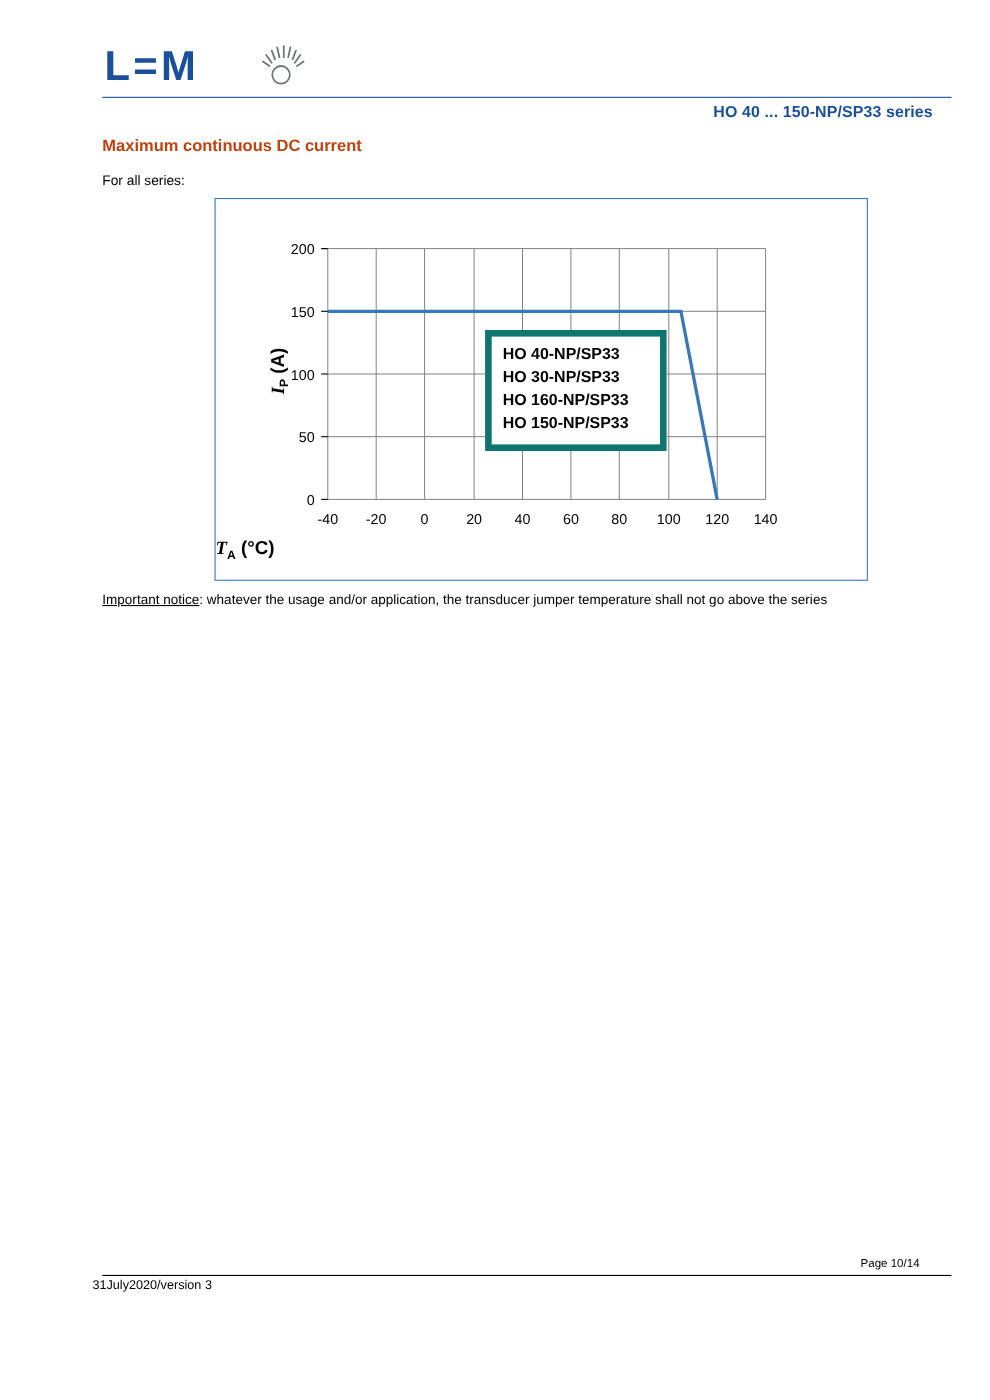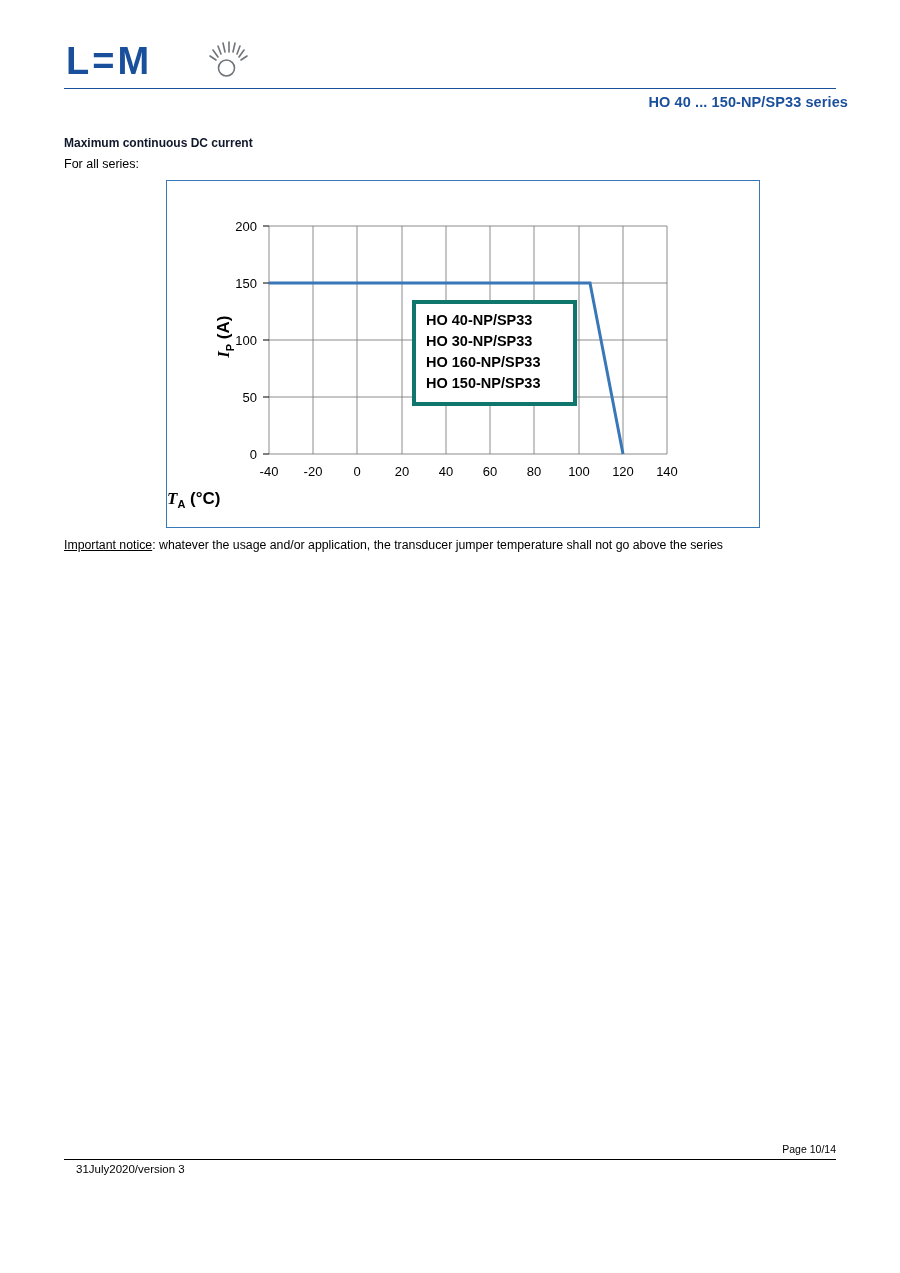--- a/index.html
+++ b/index.html
@@ -12,20 +12,21 @@
     background: #ffffff;
     font-family: "Liberation Sans", sans-serif;
     color: #000000;
     position: relative;
     overflow: hidden;
   }
 
   .page {
     position: absolute;
     inset: 0;
+    margin-left: 29px;
   }
 
   
   .logo-area {
     position: absolute;
     left: 66px;
     top: 38px;
     width: 300px;
     height: 52px;
   }
@@ -62,24 +63,24 @@
     top: 94px;
     font-size: 14.5px;
     font-weight: bold;
     color: #1a4f9c;
     letter-spacing: 0.1px;
   }
 
   .section-title {
     position: absolute;
     left: 64px;
-    top: 136px;
-    font-size: 12px;
-    font-weight: bold;
-    color: #0f172a;
+    top: 124px;
+    font-size: 15px;
+    font-weight: bold;
+    color: #c2410c;
   }
   .intro-text {
     position: absolute;
     left: 64px;
     top: 157px;
     font-size: 12.5px;
     color: #000;
   }
 
   
@@ -144,21 +145,21 @@
     font-weight: bold;
   }
 
   
   .legend-box {
     position: absolute;
     left: 245px;
     top: 119px;
     width: 165px;
     padding: 6px 8px 8px 10px;
-    border: 4px solid #0f766e;
+    border: 6px solid #0f766e;
     background: #ffffff;
     box-sizing: border-box;
   }
   .legend-box div {
     font-size: 14.5px;
     font-weight: bold;
     line-height: 1.45;
     color: #000;
     white-space: nowrap;
   }
@@ -190,21 +191,21 @@
   .footer-rule {
     position: absolute;
     left: 64px;
     top: 1159px;
     width: 772px;
     height: 1px;
     background: #000;
   }
   .footer-text {
     position: absolute;
-    left: 76px;
+    left: 55px;
     top: 1163px;
     font-size: 11.5px;
   }
   svg { display: block; }
 </style>
 </head>
 <body>
 
 <div class="page">
 

